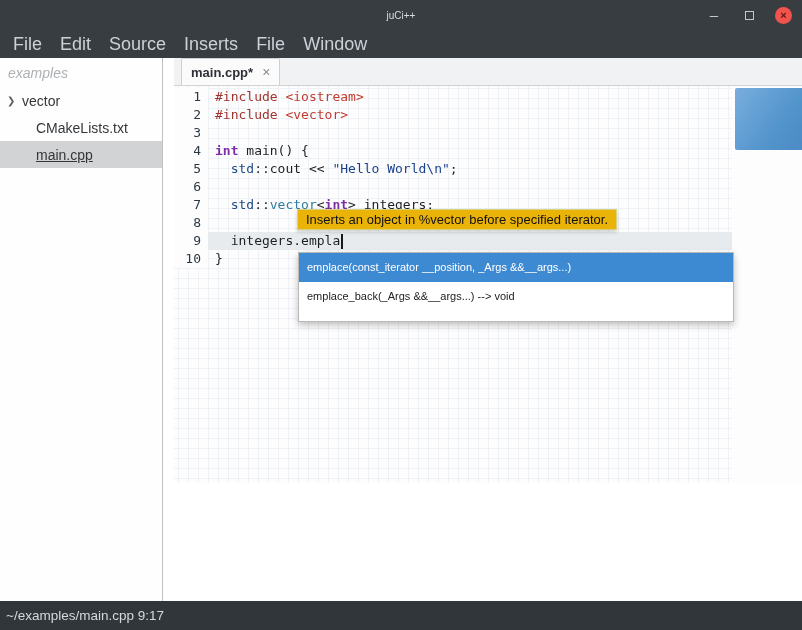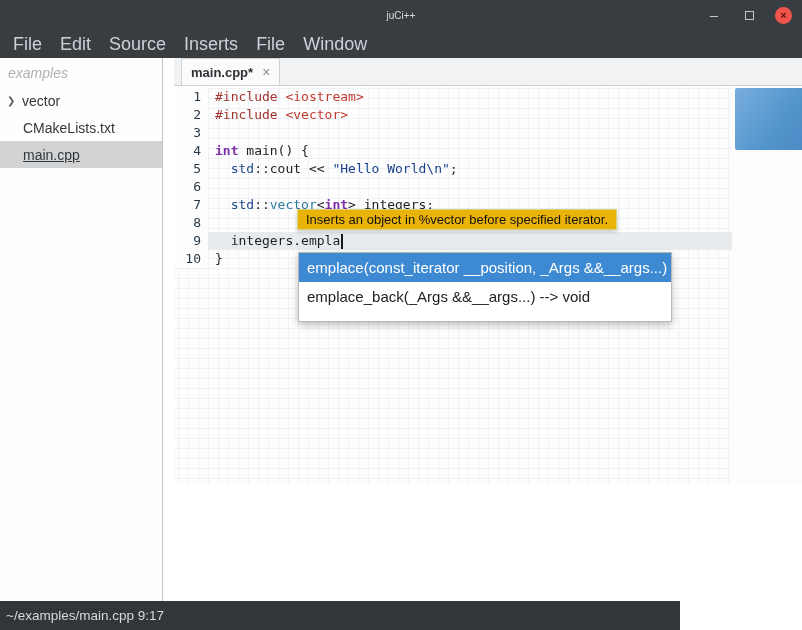--- a/index.html
+++ b/index.html
@@ -29,21 +29,21 @@
   
   .body { position:absolute; top:58px; left:0; width:802px; height:543px; background:#fff; }
   .sidebar {
     position:absolute; top:0; left:0; width:163px; height:543px;
     background:#fefefe; border-right:1px solid #bfc2c5;
   }
   .sidebar-header { color:#adb1b5; font-size:14px; padding:7px 0 6px 8px;font-style:italic; }
   .tree-row { height:27px; display:flex; align-items:center; font-size:14px; color:#34373a; }
   .tree-row.selected { background:#d2d3d5;text-decoration:underline; }
   .tree-row .expander { width:13px; margin-left:7px; font-size:10px; color:#5c6064; }
-  .tree-row.indent { padding-left:21px; }
+  .tree-row.indent { padding-left:34px; }
   .tree-row .file-label { margin-left:2px; }
   
   .main { position:absolute; top:0; left:174px; width:638px; height:543px; }
   .tabbar {
     position:absolute; top:0; left:0; width:638px; height:28px;
     background:#f1f2f3; border-bottom:1px solid #d2d2d2; display:flex; align-items:flex-end;
   }
   .tab {
     margin-left:7px; height:27px; display:flex; align-items:center; gap:9px;
     background:#fbfbfc; border:1px solid #d0d0d0; border-bottom:none; padding:0 9px;
@@ -76,37 +76,37 @@
   .minimap-slider {
     position:absolute; top:2px; left:3px; right:2px; height:62px; border-radius:2px;
     background:linear-gradient(125deg, #79aede 0%, #5294cc 60%, #4b89c4 100%);
   }
   .doc-tooltip {
     position:absolute; left:123px; top:123px; z-index:5;
     background:#eab308; border:1px solid #d8d37e; color:#111; font-size:13px;
     padding:2px 8px; white-space:nowrap; box-shadow:0 2px 4px rgba(0,0,0,.2);
   }
   .completion {
-    position:absolute; left:124px; top:166px; width:374px; height:70px; z-index:6;
+    position:absolute; left:124px; top:166px; width:436px; height:70px; z-index:6;
     background:#ffffff; border:1px solid #b9b9b9; box-shadow:0 3px 7px rgba(0,0,0,.25);
-    font-size:15px; overflow:hidden;
+    font-size:11px; overflow:hidden;
   }
   .comp-row { height:29px; line-height:29px; padding:0 8px; white-space:nowrap; color:#222; }
   .comp-row.selected { background:#3d8ad2; color:#ffffff; }
   
   .output {
     position:absolute; top:425px; left:0; width:638px; height:118px;
     background:#ffffff; border-top:1px solid #9b9fa3;
     font-family:"DejaVu Sans Mono", monospace; font-size:13px; color:#16181a;
     padding:3px 0 0 3px;
   }
   .out-line { height:17px; line-height:17px; white-space:pre; }
   
   .statusbar {
-    position:absolute; top:601px; left:0; width:680px; height:29px;
+    position:absolute; top:601px; left:0; width:802px; height:29px;
     background:#31363b; display:flex; align-items:center; padding-left:6px;
   }
   .statusbar span { color:#d6d9dd; font-size:13.5px; }
 </style>
 </head>
 <body>
 
 <div class="app">
 
   <div class="titlebar">

